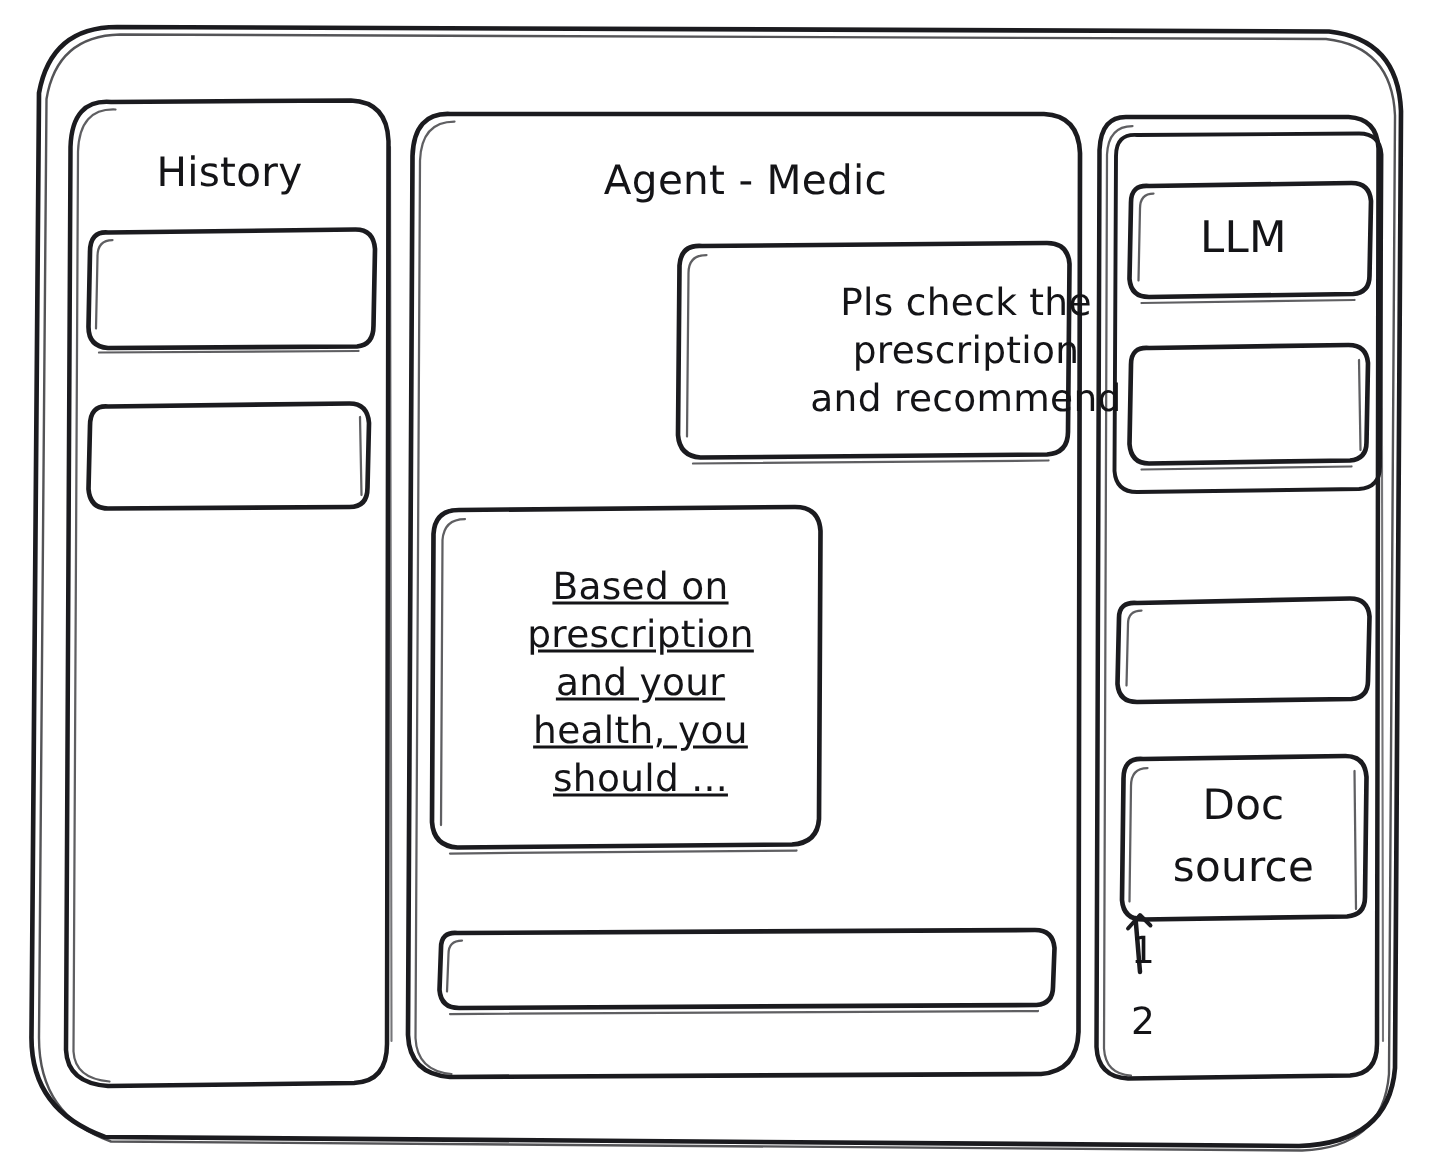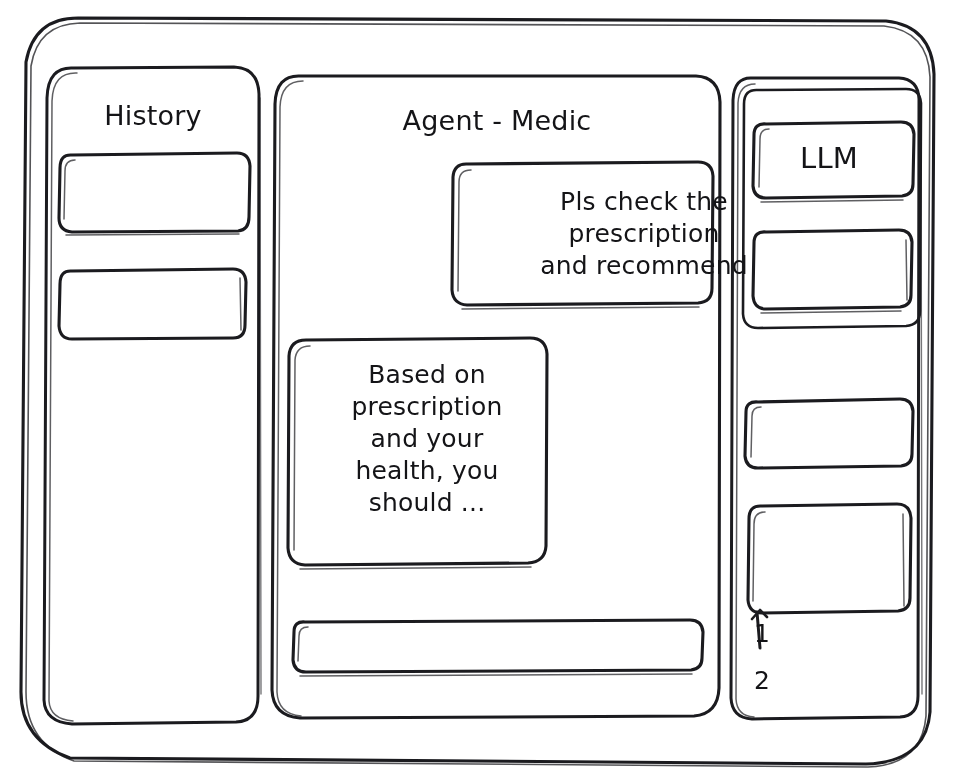--- a/index.html
+++ b/index.html
@@ -93,21 +93,21 @@
   
   #window-frame      { left: 18px;  top: 16px;  width: 918px; height: 748px; }
   #history-panel     { left: 46px;  top: 66px;  width: 214px; height: 656px; }
   #history-title     { left: 46px;  top: 94px;  width: 214px; height: 44px; }
   #history-item-1    { left: 59px;  top: 150px; width: 190px; height: 84px; }
   #history-item-2    { left: 59px;  top: 266px; width: 190px; height: 76px; }
 
   #main-panel        { left: 274px; top: 74px;  width: 446px; height: 646px; }
   #main-title        { left: 290px; top: 98px;  width: 414px; height: 46px; }
   #user-bubble       { left: 476px; top: 160px; width: 260px; height: 148px; margin-left: 28px; }
-  #agent-bubble      { left: 288px; top: 324px; width: 258px; height: 230px; }
+  #agent-bubble      { left: 288px; top: 340px; width: 258px; height: 230px; text-decoration: underline; }
   #composer          { left: 292px; top: 618px; width: 410px; height: 56px; }
 
   #side-panel        { left: 732px; top: 76px;  width: 186px; height: 644px; }
   #tool-llm          { left: 750px; top: 120px; width: 158px; height: 78px; }
   #tool-ocr          { left: 750px; top: 228px; width: 158px; height: 82px; }
   #tool-params       { left: 744px; top: 398px; width: 166px; height: 70px; }
   #doc-source        { left: 748px; top: 502px; width: 162px; height: 112px; }
   #source-item-1     { left: 754px; top: 618px; width: 70px;  height: 32px; }
   #source-item-2     { left: 754px; top: 664px; width: 70px;  height: 34px; }
 </style>
@@ -205,19 +205,21 @@
 should ...</div>
 
     <div class="hit" id="composer"></div>
 
     <div class="hit" id="side-panel"></div>
 
     <div class="label tool-text" id="tool-llm">LLM</div>
 
 
 
+    <div class="label docsrc-text" id="doc-source">Doc
+source</div>
 
     <div class="label srcitem-text" id="source-item-1">1</div>
 
     <div class="label srcitem-text" id="source-item-2">2</div>
 
   </div>
 </div>
 
 </body></html>

